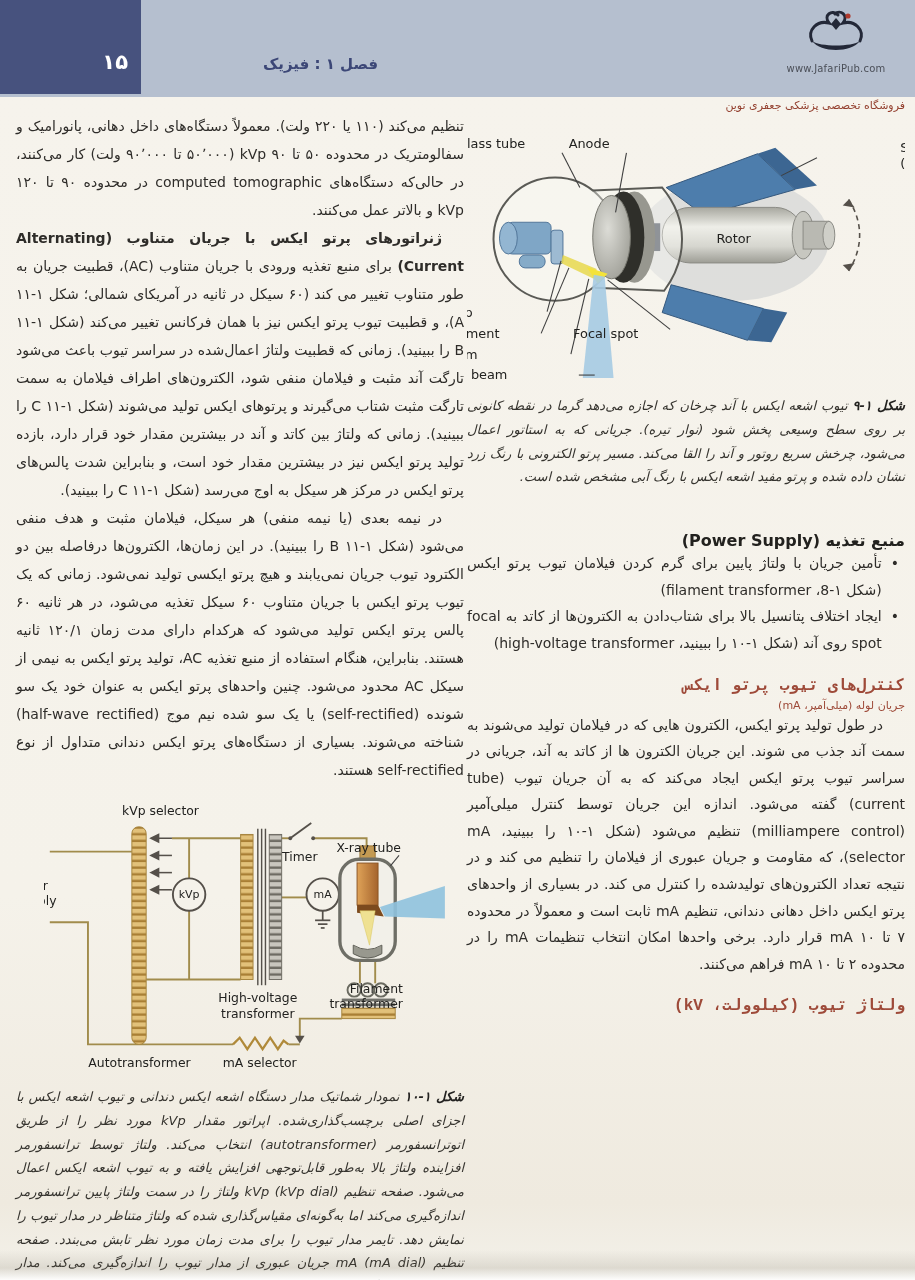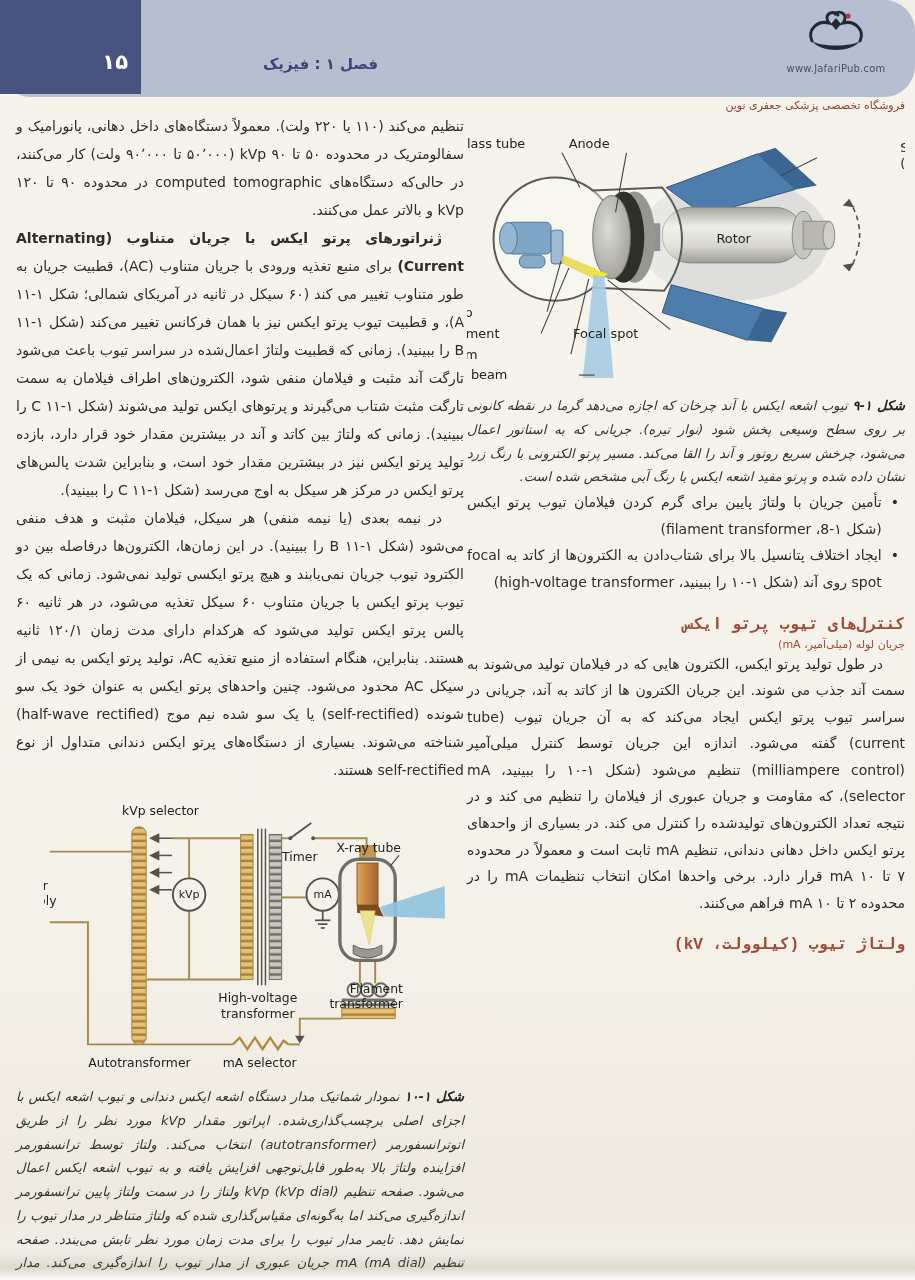--- a/index.html
+++ b/index.html
@@ -2,21 +2,21 @@
 <html><head>
 <meta charset="utf-8">
 <style>
   html,body{margin:0;padding:0;background:#dcd8cf;}
   .page{position:relative;width:915px;height:1280px;margin:0 auto;overflow:hidden;
         background:linear-gradient(180deg,#f1eee6 0%,#f6f3ec 6%,#f5f2ea 70%,#efeadf 94%,#f3f1ea 100%);
         font-family:"DejaVu Sans",sans-serif;color:#2e2c29;}
   .page::after{content:"";position:absolute;left:0;right:0;bottom:0;height:30px;pointer-events:none;
         background:linear-gradient(180deg,rgba(0,0,0,0) 0%,rgba(110,100,80,0.16) 60%,rgba(255,255,255,0.85) 100%);}
   
-  .header-bar{position:absolute;top:0;left:0;width:915px;height:97px;background:#b5bfcf;border-radius:31px;}
+  .header-bar{position:absolute;top:0;left:0;width:915px;height:97px;background:#b5bfcf;}
   .corner-block{position:absolute;top:0;left:0;width:141px;height:94px;background:#47527e;}
   .page-num{position:absolute;right:13px;top:50px;color:#ffffff;font-size:21px;font-weight:bold;}
   .chapter-title{position:absolute;top:55px;left:263px;color:#3c4777;font-size:15px;font-weight:bold;direction:rtl;}
   .logo{position:absolute;top:5px;right:14px;width:130px;text-align:center;}
   .logo-url{font-size:10px;color:#4b4f58;margin-top:2px;letter-spacing:0.2px;}
   .tagline{position:absolute;top:99px;right:10px;font-size:11px;color:#933f2e;direction:rtl;}
   
   .col-left{position:absolute;top:112px;left:16px;width:448px;direction:rtl;text-align:justify;}
   .col-right{position:absolute;top:128px;right:10px;width:438px;direction:rtl;text-align:justify;}
   p.body-text{margin:0;font-size:14px;line-height:2.0;}
@@ -265,20 +265,21 @@
         <text class="flabel" x="268" y="116" text-anchor="middle">Rotor</text>
         <text class="flabel" x="5" y="190">Focusing cup</text>
         <text class="flabel" x="32" y="212">Filament</text>
         <text class="flabel" x="10" y="233">Electron stream</text>
         <text class="flabel" x="172" y="212">Focal spot</text>
         <text class="flabel" x="40" y="253">X-ray beam</text>
       </svg>
     </div>
     <div class="fig-caption"><b>شکل ۱-۹</b> <span>تیوب اشعه ایکس با آند چرخان که اجازه می‌دهد گرما در نقطه کانونی بر روی سطح وسیعی پخش شود (نوار تیره). جریانی که به استاتور اعمال می‌شود، چرخش سریع روتور و آند را القا می‌کند. مسیر پرتو الکترونی با رنگ زرد نشان داده شده و پرتو مفید اشعه ایکس با رنگ آبی مشخص شده است.</span></div>
 
+    <h3 class="sec-h first">منبع تغذیه (Power Supply)</h3>
     <div class="bullets">
       <div class="bullet">
         <span class="dot">•</span>
         <span class="btxt">تأمین جریان با ولتاژ پایین برای گرم کردن فیلامان تیوب پرتو ایکس (شکل ۱-8، filament transformer)</span>
       </div>
       <div class="bullet">
         <span class="dot">•</span>
         <span class="btxt">ایجاد اختلاف پتانسیل بالا برای شتاب‌دادن به الکترون‌ها از کاتد به focal spot روی آند (شکل ۱-۱۰ را ببینید، high-voltage transformer)</span>
       </div>
     </div>

